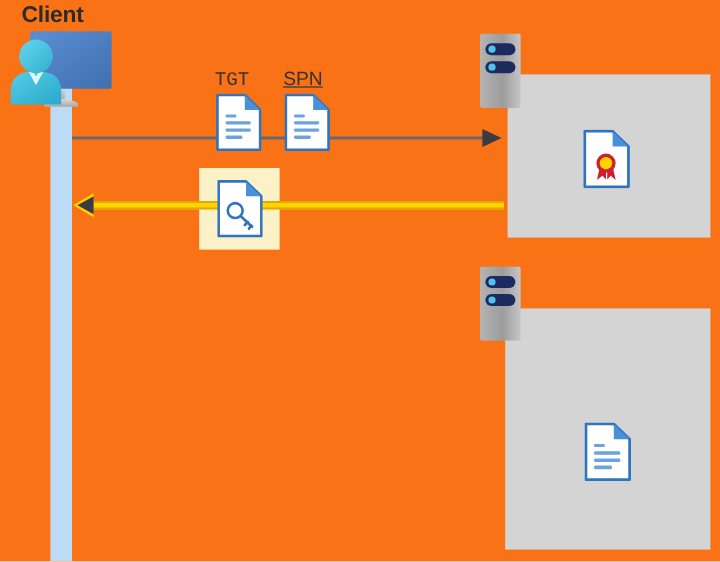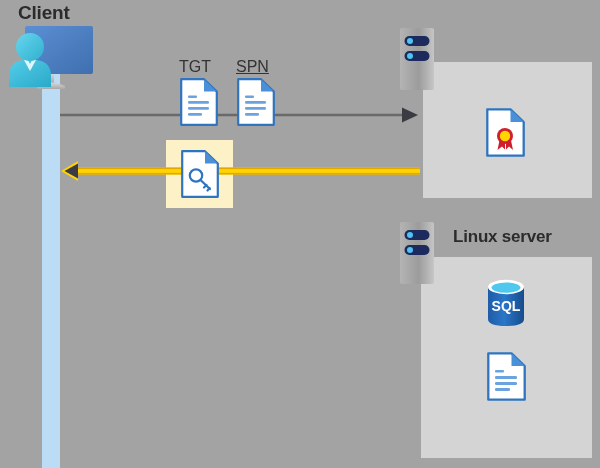--- a/index.html
+++ b/index.html
@@ -8,21 +8,21 @@
     padding: 0;
     background: #ffffff;
   }
   body {
     font-family: "Liberation Sans", sans-serif;
   }
   #canvas {
     position: relative;
     width: 600px;
     height: 468px;
-    background: #a3a3a3;
+    background: #f97316;
     overflow: hidden;
   }
   .abs { position: absolute; }
 
   
   #client-lifeline {
     left: 42px;
     top: 62px;
     width: 18px;
     height: 406px;
@@ -50,21 +50,21 @@
   #linux-title {
     left: 453px;
     top: 226px;
     font-size: 17px;
     line-height: 22px;
   }
   .msg-label {
     font-size: 16px;
     color: #333333;
   }
-  #tgt-label { left: 179px; top: 58px; }
+  #tgt-label { left: 179px; top: 58px; font-family: Liberation Mono, monospace; }
   #spn-label { left: 236px; top: 58px; text-decoration: underline; }
   #keytab-label {
     left: 443px;
     top: 418px;
     font-size: 17px;
     color: #3a3a3a;
   }
 
   
   .panel { background: #d4d4d4; }
@@ -238,37 +238,21 @@
   <div class="abs" id="linux-server">
     <svg viewBox="0 0 34 62" width="34" height="62" xmlns="http://www.w3.org/2000/svg">
       <rect x="0" y="0" width="34" height="62" rx="2" fill="url(#rackGrad1)"></rect>
       <rect x="4.5" y="8" width="25" height="10" rx="5" fill="#1c2a5e"></rect>
       <circle cx="10" cy="13" r="3" fill="#4ec4ef"></circle>
       <rect x="4.5" y="23" width="25" height="10" rx="5" fill="#1c2a5e"></rect>
       <circle cx="10" cy="28" r="3" fill="#4ec4ef"></circle>
     </svg>
   </div>
 
-  <div class="abs node-title" id="linux-title">Linux server</div>
-
-  <div class="abs" id="sql-db">
-    <svg viewBox="0 0 42 50" width="42" height="50" xmlns="http://www.w3.org/2000/svg">
-      <defs>
-        <linearGradient id="dbGrad" x1="0" y1="0" x2="1" y2="0">
-          <stop offset="0%" stop-color="#1e5ca8"></stop>
-          <stop offset="45%" stop-color="#2a76c8"></stop>
-          <stop offset="100%" stop-color="#174c8c"></stop>
-        </linearGradient>
-      </defs>
-      <path d="M3 9 V41 Q3 48 21 48 Q39 48 39 41 V9 Z" fill="url(#dbGrad)"></path>
-      <ellipse cx="21" cy="9" rx="18" ry="7.2" fill="#ffffff"></ellipse>
-      <ellipse cx="21" cy="9.6" rx="14.5" ry="5.2" fill="#4fc8ee"></ellipse>
-      <text x="21" y="33" font-family="'Liberation Sans',sans-serif" font-size="14" font-weight="bold" fill="#ffffff" text-anchor="middle">SQL</text>
-    </svg>
-  </div>
+
 
   <div class="abs" id="keytab-doc">
     <svg viewBox="0 0 39 49" width="39" height="49" xmlns="http://www.w3.org/2000/svg">
       <path d="M1.3 1.3 H24.5 L37.7 14 V47.7 H1.3 Z" fill="#ffffff" stroke="#2f74c0" stroke-width="2.3" stroke-linejoin="round"></path>
       <path d="M24.5 1.3 L37.7 14 H24.5 Z" fill="#4a90d9"></path>
       <g fill="#6aa3de">
         <rect x="8" y="18" width="9" height="2.5" rx="1"></rect>
         <rect x="8" y="24" width="22" height="3" rx="1.3"></rect>
         <rect x="8" y="30" width="22" height="3" rx="1.3"></rect>
         <rect x="8" y="36" width="15" height="3" rx="1.3"></rect>

